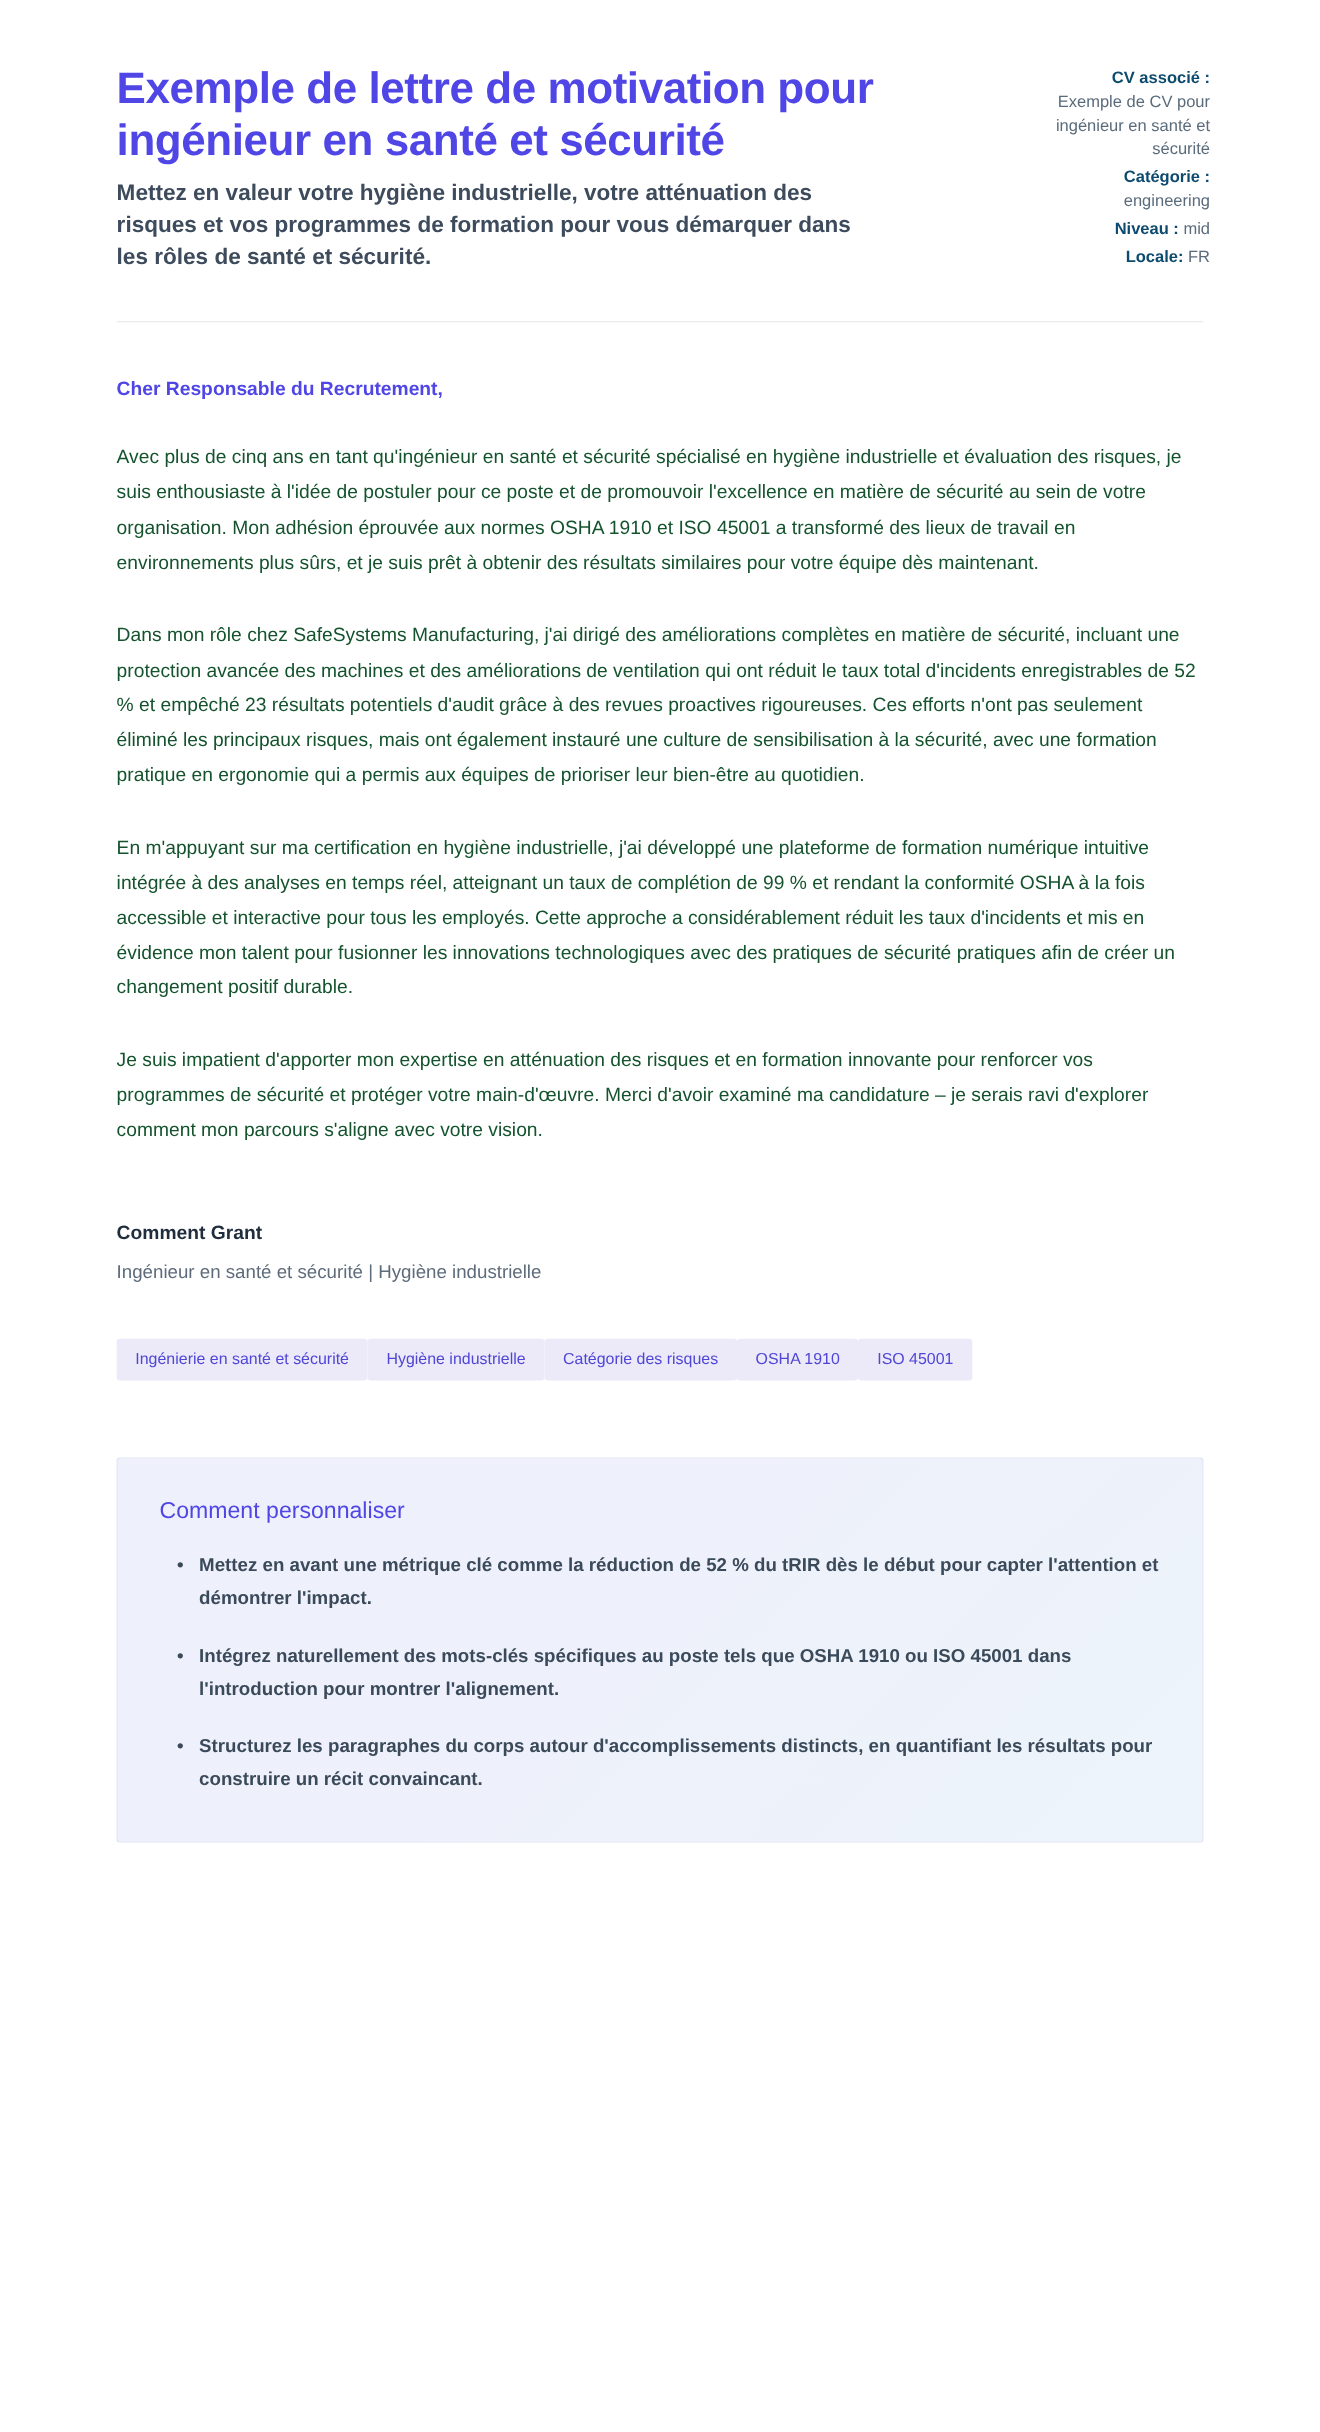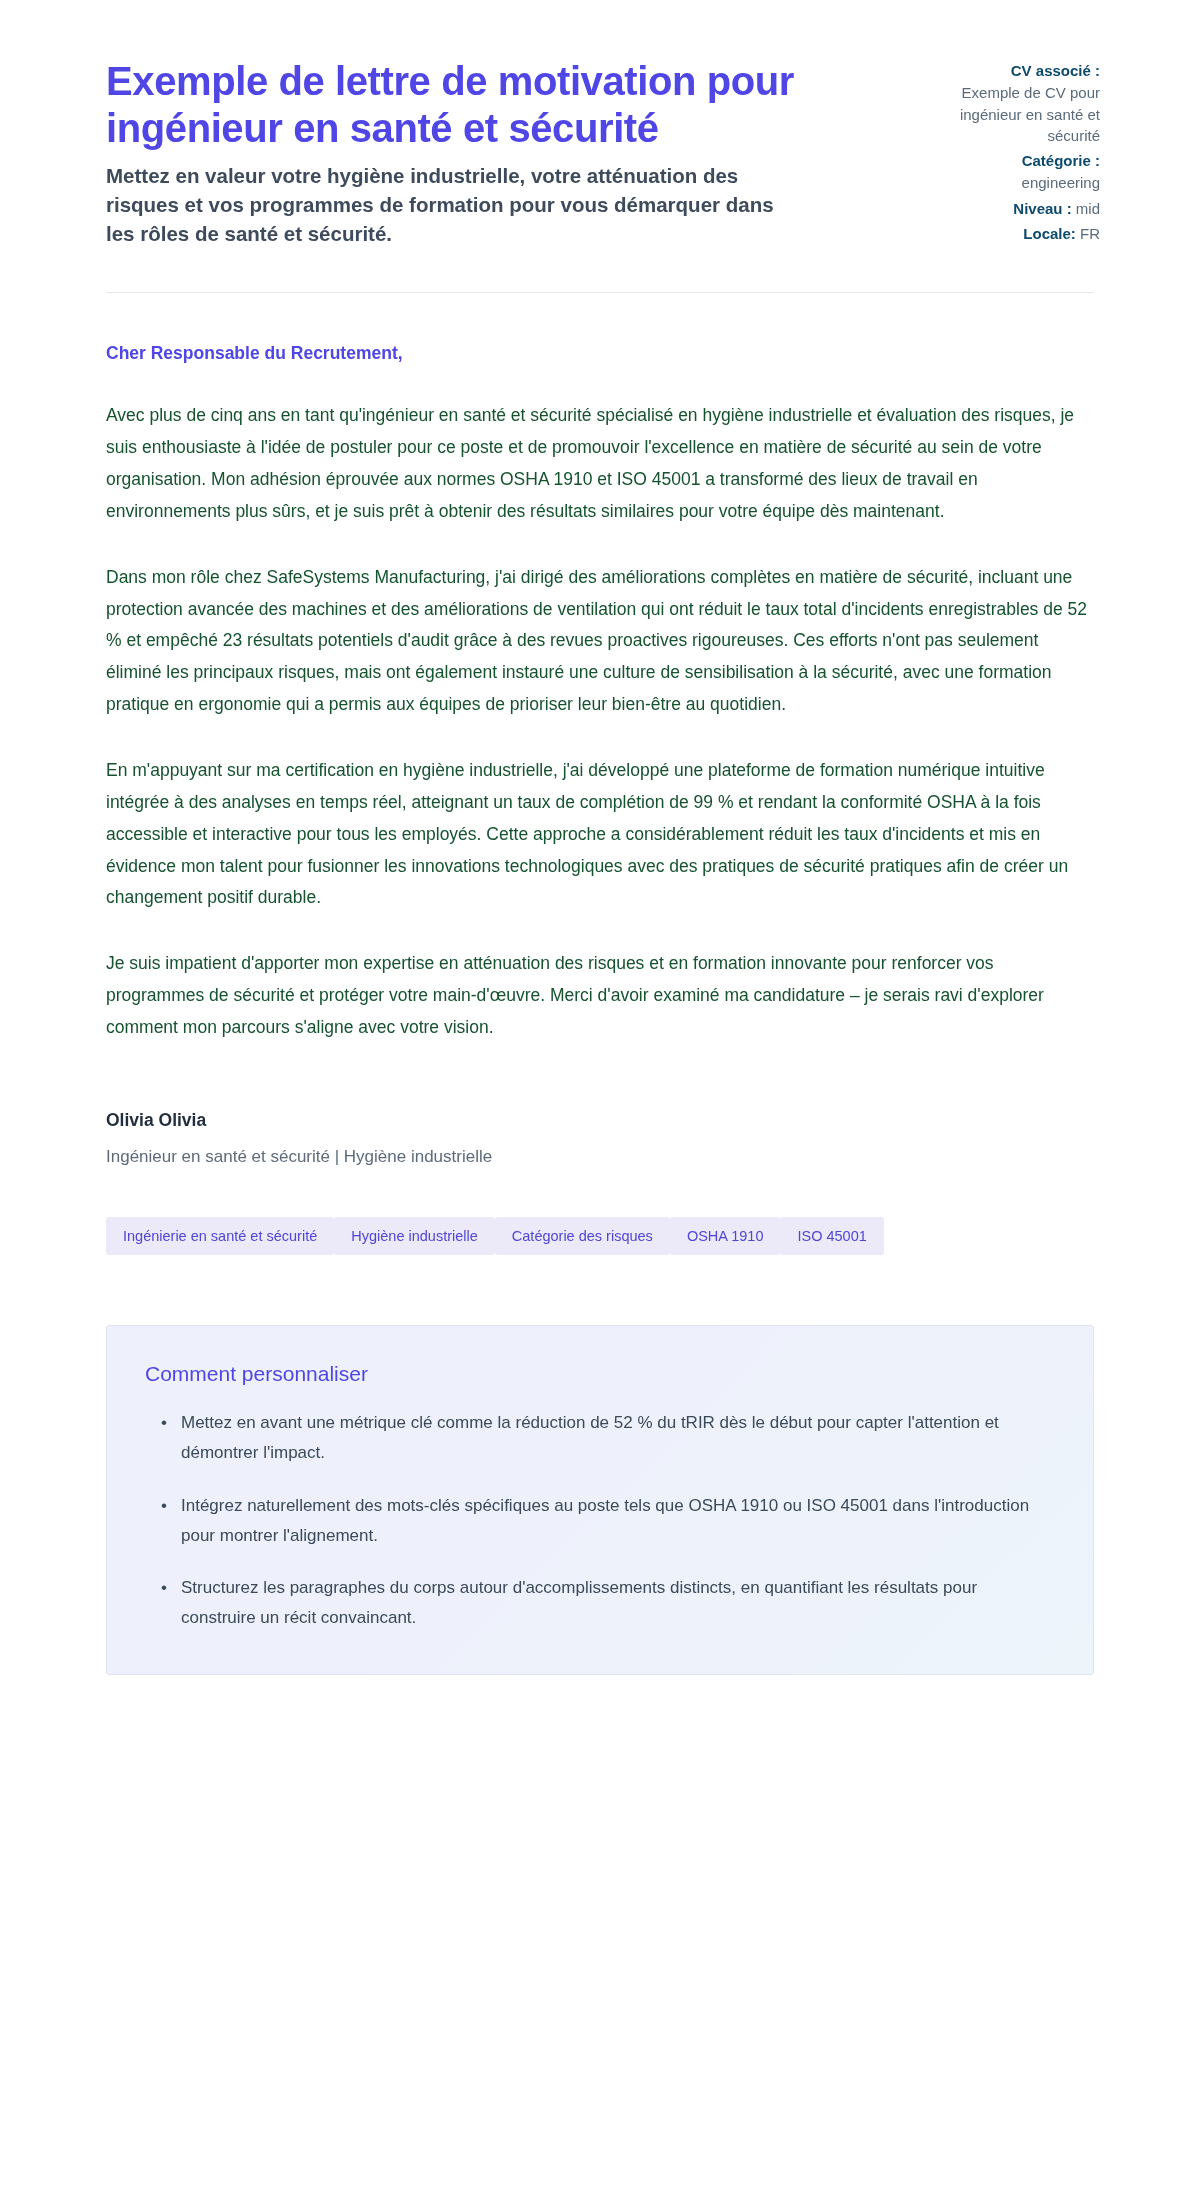--- a/index.html
+++ b/index.html
@@ -142,20 +142,21 @@
   .callout-title {
     font-size: 21px;
     font-weight: 400;
     color: #4f46e5;
     margin: 0 0 22px 0;
   }
   .callout-list {
     margin: 0;
     padding: 0 0 0 22px;
     list-style: none;
+    font-weight: bold;
   }
   .callout-list li {
     position: relative;
     font-size: 17px;
     line-height: 1.78;
     color: #3b4a5a;
     margin-bottom: 22px;
     padding-left: 14px;
   }
   .callout-list li:last-child { margin-bottom: 0; }
@@ -204,21 +205,21 @@
     <p class="salutation">Cher Responsable du Recrutement,</p>
     <div>
       <p class="para">Avec plus de cinq ans en tant qu'ingénieur en santé et sécurité spécialisé en hygiène industrielle et évaluation des risques, je suis enthousiaste à l'idée de postuler pour ce poste et de promouvoir l'excellence en matière de sécurité au sein de votre organisation. Mon adhésion éprouvée aux normes OSHA 1910 et ISO 45001 a transformé des lieux de travail en environnements plus sûrs, et je suis prêt à obtenir des résultats similaires pour votre équipe dès maintenant.</p>
       <p class="para">Dans mon rôle chez SafeSystems Manufacturing, j'ai dirigé des améliorations complètes en matière de sécurité, incluant une protection avancée des machines et des améliorations de ventilation qui ont réduit le taux total d'incidents enregistrables de 52 % et empêché 23 résultats potentiels d'audit grâce à des revues proactives rigoureuses. Ces efforts n'ont pas seulement éliminé les principaux risques, mais ont également instauré une culture de sensibilisation à la sécurité, avec une formation pratique en ergonomie qui a permis aux équipes de prioriser leur bien-être au quotidien.</p>
       <p class="para">En m'appuyant sur ma certification en hygiène industrielle, j'ai développé une plateforme de formation numérique intuitive intégrée à des analyses en temps réel, atteignant un taux de complétion de 99 % et rendant la conformité OSHA à la fois accessible et interactive pour tous les employés. Cette approche a considérablement réduit les taux d'incidents et mis en évidence mon talent pour fusionner les innovations technologiques avec des pratiques de sécurité pratiques afin de créer un changement positif durable.</p>
       <p class="para">Je suis impatient d'apporter mon expertise en atténuation des risques et en formation innovante pour renforcer vos programmes de sécurité et protéger votre main-d'œuvre. Merci d'avoir examiné ma candidature – je serais ravi d'explorer comment mon parcours s'aligne avec votre vision.</p>
     </div>
   </div>
 
   <div class="signature">
-    <p class="sign-name">Olivia Olivia</p>
+    <p class="sign-name">Comment Grant</p>
     <p class="sign-role">Ingénieur en santé et sécurité | Hygiène industrielle</p>
   </div>
 
   <div class="tags">
     <span class="tag">Ingénierie en santé et sécurité</span>
     <span class="tag">Hygiène industrielle</span>
     <span class="tag">Catégorie des risques</span>
     <span class="tag">OSHA 1910</span>
     <span class="tag">ISO 45001</span>
   </div>

